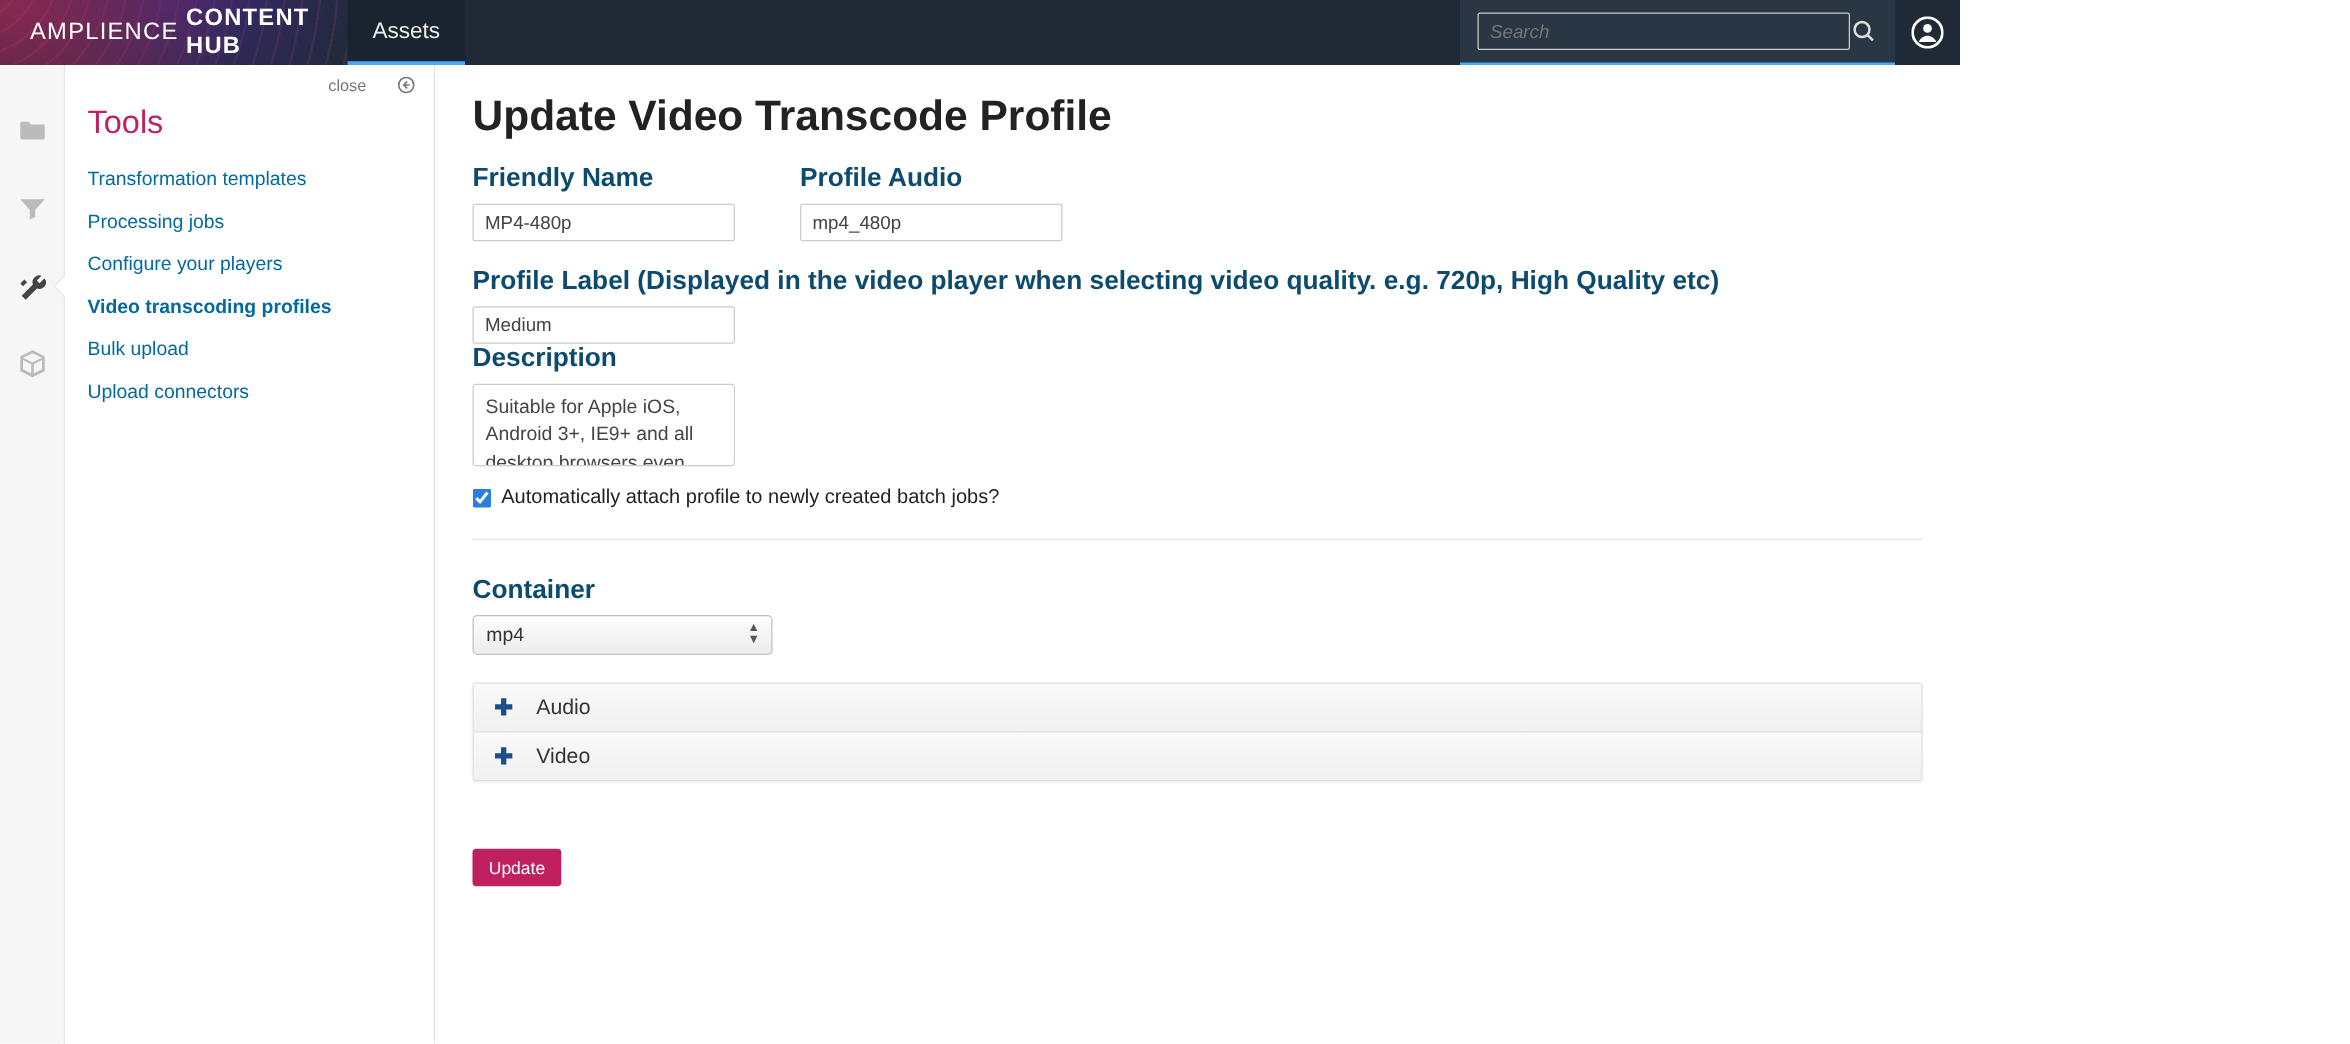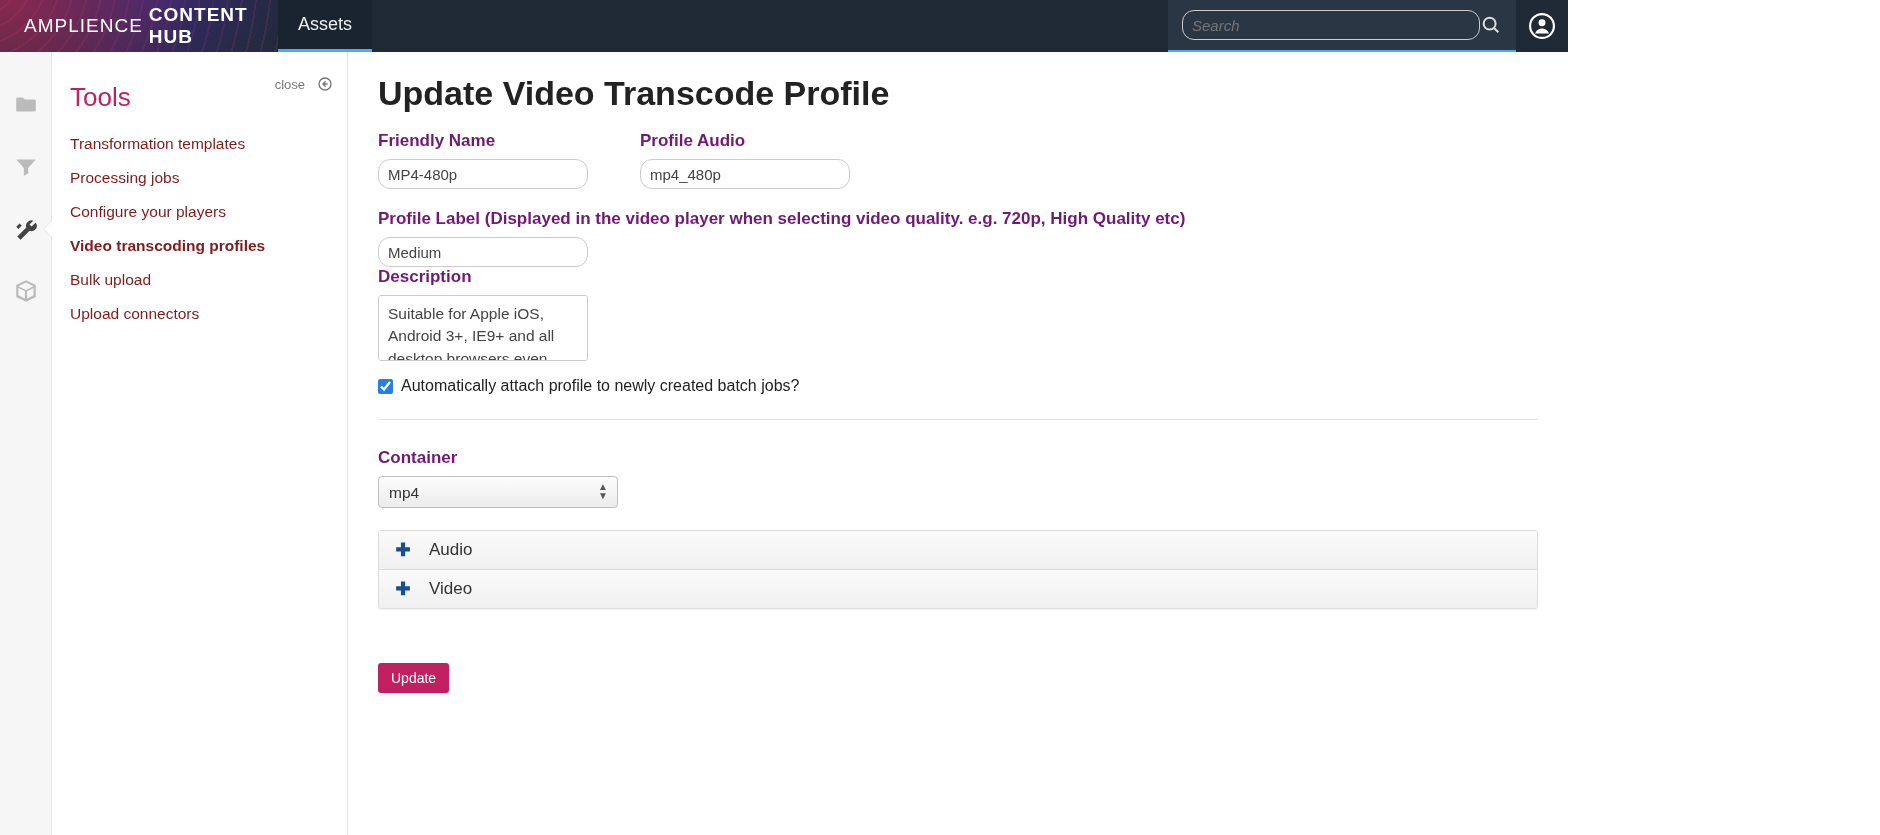--- a/index.html
+++ b/index.html
@@ -34,33 +34,33 @@
   .rail { width: 52px; background: #f6f6f6; border-right: 1px solid #e5e5e5; display: flex; flex-direction: column; align-items: center; padding-top: 40px; gap: 36px; }
   .rail-item { width: 26px; height: 26px; color: #bbb; cursor: pointer; position: relative; }
   .rail-item.active { color: #444; }
   .rail-item.active::after {
     content: ""; position: absolute; right: -14px; top: 4px; width: 0; height: 0;
     border-top: 9px solid transparent; border-bottom: 9px solid transparent; border-right: 9px solid #fff;
     filter: drop-shadow(-1px 0 0 #e5e5e5);
   }
 
   .side-panel { width: 296px; background: #fff; border-right: 1px solid #e5e5e5; padding: 20px 18px; position: relative; }
-  .close-row { position: absolute; top: 24px; right: 14px; display: flex; align-items: center; gap: 12px; color: #777; font-size: 13px; cursor: pointer; }
+  .close-row { position: absolute; top: 8px; right: 14px; display: flex; align-items: center; gap: 24px; color: #777; font-size: 13px; cursor: pointer; }
   .close-row svg { width: 16px; height: 16px; color: #777; }
   .side-title { font-size: 26px; color: #c02060; font-weight: 400; margin: 10px 0 14px; }
   .side-list { list-style: none; }
-  .side-list li { padding: 8px 0; font-size: 15.5px; color: #7f1d1d; cursor: pointer; }
+  .side-list li { padding: 8px 0; font-size: 15.5px; color: #0369a1; cursor: pointer; }
   .side-list li.active { font-weight: 700; }
 
   .main { flex: 1; padding: 22px 30px; overflow: auto; }
   .page-title { font-size: 34px; font-weight: 700; color: #222; margin-bottom: 18px; }
   .form-row { display: flex; gap: 52px; margin-bottom: 20px; }
   .form-group { display: flex; flex-direction: column; }
-  label, .lbl { font-size: 17px; font-weight: 700; color: #701a75; margin-bottom: 8px; display: block; }
-  input[type=text] { width: 210px; height: 30px; border: 1px solid #ccc; border-radius: 12px; padding: 0 9px; font-size: 15px; color: #444; }
+  label, .lbl { font-size: 21px; font-weight: 700; color: #0c4a6e; margin-bottom: 8px; display: block; }
+  input[type=text] { width: 210px; height: 30px; border: 1px solid #ccc; border-radius: 2px; padding: 0 9px; font-size: 15px; color: #444; }
   textarea { width: 210px; height: 66px; border: 1px solid #ccc; border-radius: 3px; padding: 7px 9px; font-size: 15.5px; color: #444; resize: none; line-height: 1.45; font-family: inherit; overflow-y: scroll; }
   .checkbox-row { display: flex; align-items: center; gap: 8px; font-size: 16px; color: #222; margin: 6px 0 24px; }
   .checkbox-row input { width: 15px; height: 15px; accent-color: #2a7de1; }
   hr.sep { border: none; border-top: 1px solid #e4e4e4; margin: 10px 0 28px; }
   .select-wrap { position: relative; width: 240px; border-radius: 11px; }
   .select-wrap select {
     width: 100%; height: 32px; padding: 0 10px; font-size: 15.5px; color: #333;
     border: 1px solid #bfbfbf; border-radius: 4px;
     background: linear-gradient(#fdfdfd, #ececec);
     appearance: none; -webkit-appearance: none; cursor: pointer;

